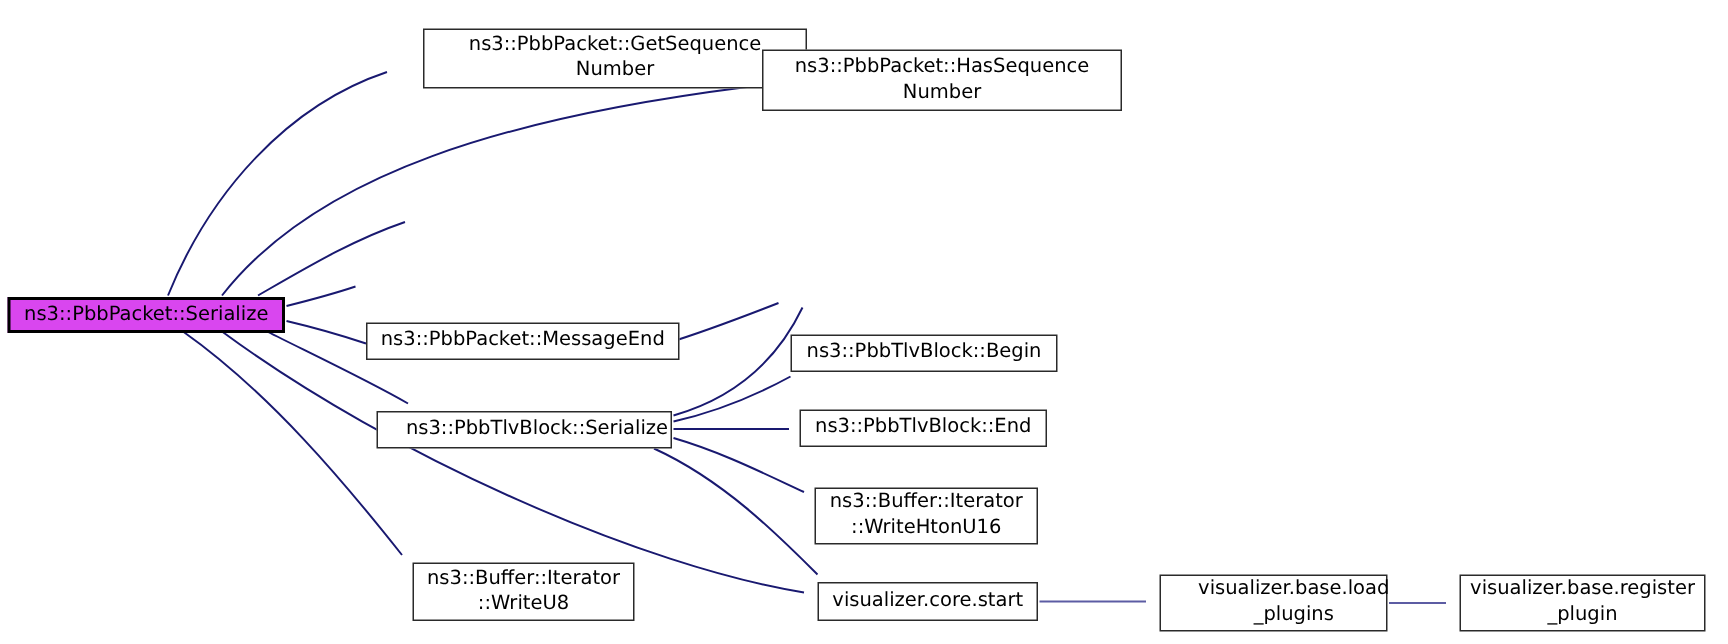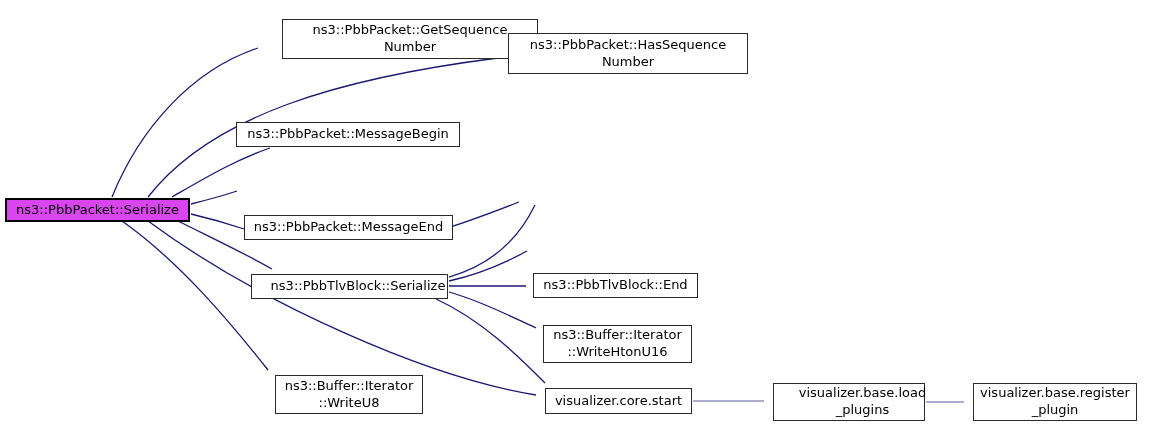--- a/index.html
+++ b/index.html
@@ -73,28 +73,28 @@
   </svg>
 
   <div class="node root" style="left:5px; top:198px; width:185px; height:24px;">ns3::PbbPacket::Serialize</div>
 
   <div class="node" style="left:241px; top:19px; width:256px; height:40px;margin-left:41px;">ns3::PbbPacket::GetSequence
 Number</div>
 
   <div class="node" style="left:508px; top:33px; width:240px; height:41px;">ns3::PbbPacket::HasSequence
 Number</div>
 
-  <div class="node" style="left:236px; top:122px; width:224px; height:25px;">ns3::PbbPacket::MessageBegin</div>
 
   <div class="node" style="left:244px; top:171px; width:209px; height:25px;margin-top:44px;">ns3::PbbPacket::MessageEnd</div>
 
 
   <div class="node" style="left:251px; top:274px; width:197px; height:25px;padding-left:17px;">ns3::PbbTlvBlock::Serialize</div>
 
 
+  <div class="node" style="left:527px; top:223px; width:178px; height:25px;">ns3::PbbTlvBlock::Begin</div>
 
   <div class="node" style="left:533px; top:273px; width:165px; height:25px;">ns3::PbbTlvBlock::End</div>
 
   <div class="node" style="left:543px; top:325px; width:149px; height:38px;">ns3::Buffer::Iterator
 ::WriteHtonU16</div>
 
   <div class="node" style="left:275px; top:375px; width:148px; height:39px;">ns3::Buffer::Iterator
 ::WriteU8</div>
 
   <div class="node" style="left:545px; top:388px; width:147px; height:26px;">visualizer.core.start</div>

